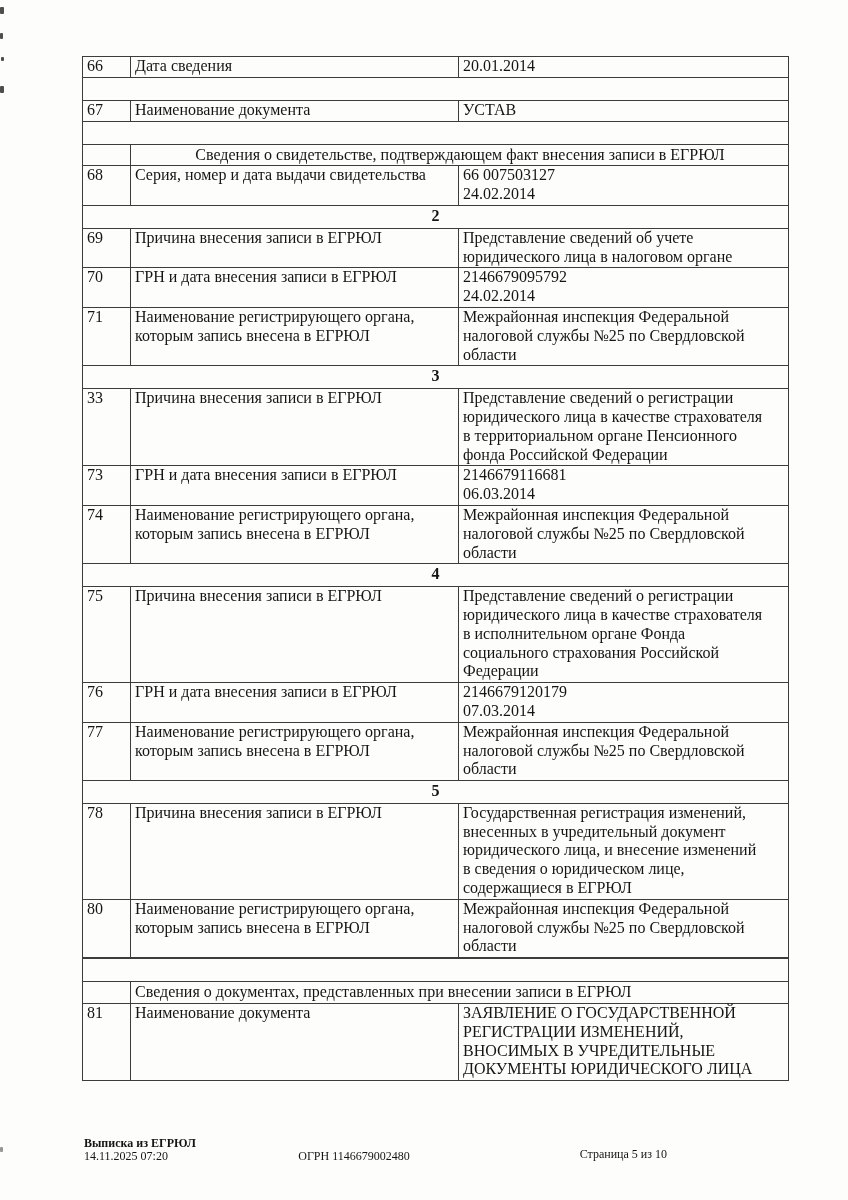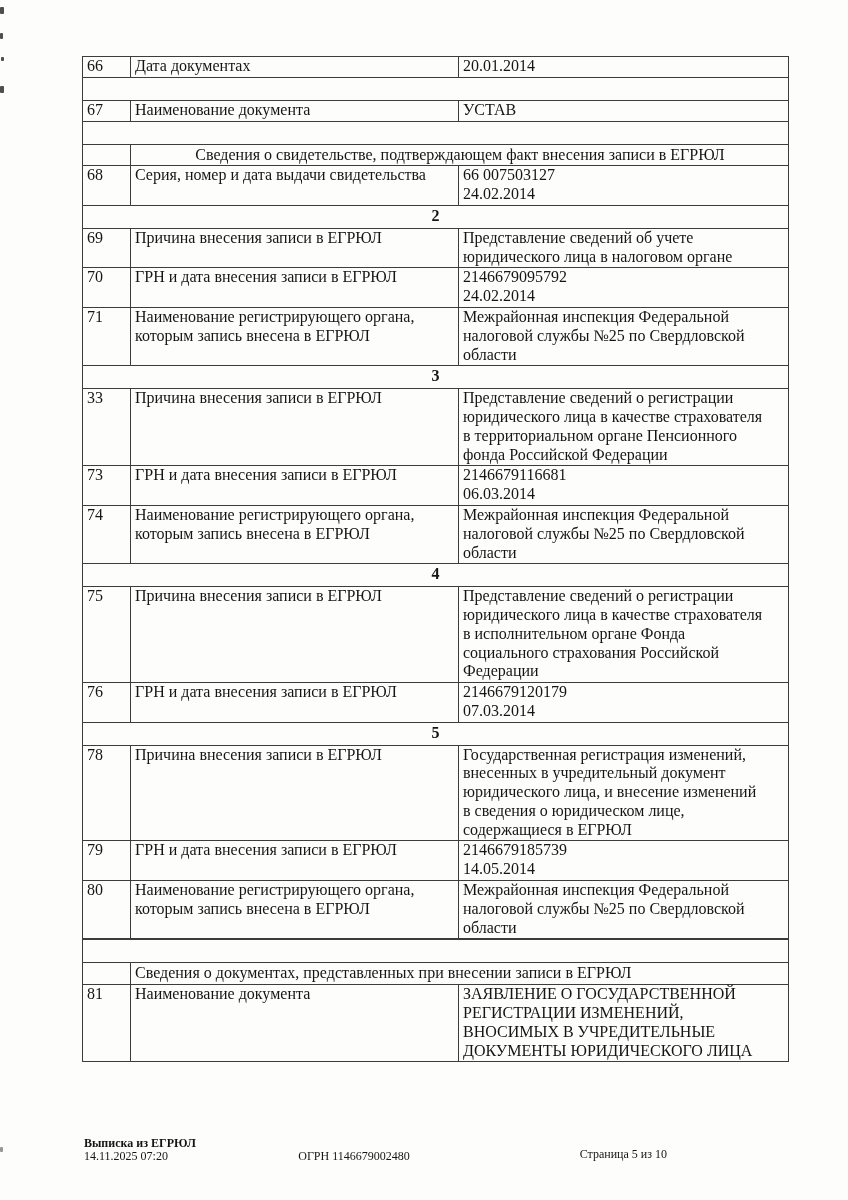--- a/index.html
+++ b/index.html
@@ -43,21 +43,21 @@
 
   <table class="doc-table">
     <colgroup>
         <col style="width:48px">
         <col style="width:328px">
         <col style="width:330px">
       </colgroup>
     <tbody>
       <tr class="r-item">
         <td class="c-num">66</td>
-        <td class="c-label">Дата документах</td>
+        <td class="c-label">Дата сведения</td>
         <td class="c-value">20.01.2014</td>
       </tr>
       <tr class="r-spacer">
           <td colspan="3"></td>
         </tr>
       <tr class="r-item">
         <td class="c-num">67</td>
         <td class="c-label">Наименование документа</td>
         <td class="c-value">УСТАВ</td>
       </tr>
@@ -133,37 +133,39 @@
 в исполнительном органе Фонда
 социального страхования Российской
 Федерации</td>
       </tr>
       <tr class="r-item">
         <td class="c-num">76</td>
         <td class="c-label">ГРН и дата внесения записи в ЕГРЮЛ</td>
         <td class="c-value">2146679120179
 07.03.2014</td>
       </tr>
+      <tr class="r-item">
+        <td class="c-num">77</td>
+        <td class="c-label">Наименование регистрирующего органа,
+которым запись внесена в ЕГРЮЛ</td>
+        <td class="c-value">Межрайонная инспекция Федеральной
+налоговой службы №25 по Свердловской
+области</td>
+      </tr>
       <tr class="r-section">
         <td colspan="3">5</td>
       </tr>
       <tr class="r-item">
         <td class="c-num">78</td>
         <td class="c-label">Причина внесения записи в ЕГРЮЛ</td>
         <td class="c-value">Государственная регистрация изменений,
 внесенных в учредительный документ
 юридического лица, и внесение изменений
 в сведения о юридическом лице,
 содержащиеся в ЕГРЮЛ</td>
-      </tr>
-      <tr class="r-item">
-        <td class="c-num">79</td>
-        <td class="c-label">ГРН и дата внесения записи в ЕГРЮЛ</td>
-        <td class="c-value">2146679185739
-14.05.2014</td>
       </tr>
       <tr class="r-item">
         <td class="c-num">80</td>
         <td class="c-label">Наименование регистрирующего органа,
 которым запись внесена в ЕГРЮЛ</td>
         <td class="c-value">Межрайонная инспекция Федеральной
 налоговой службы №25 по Свердловской
 области</td>
       </tr>
       <tr class="r-spacer thick">

